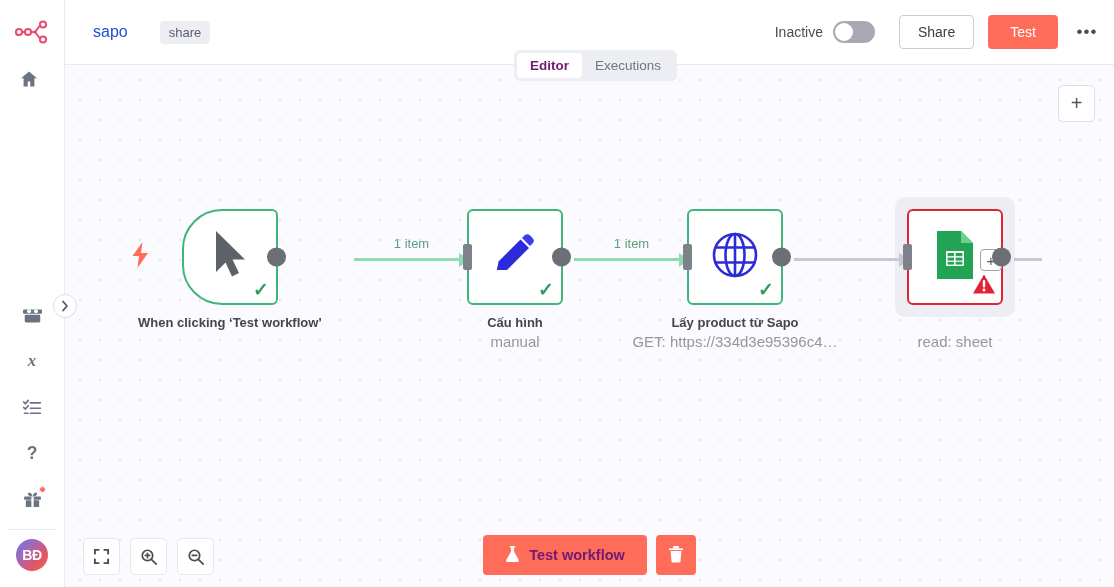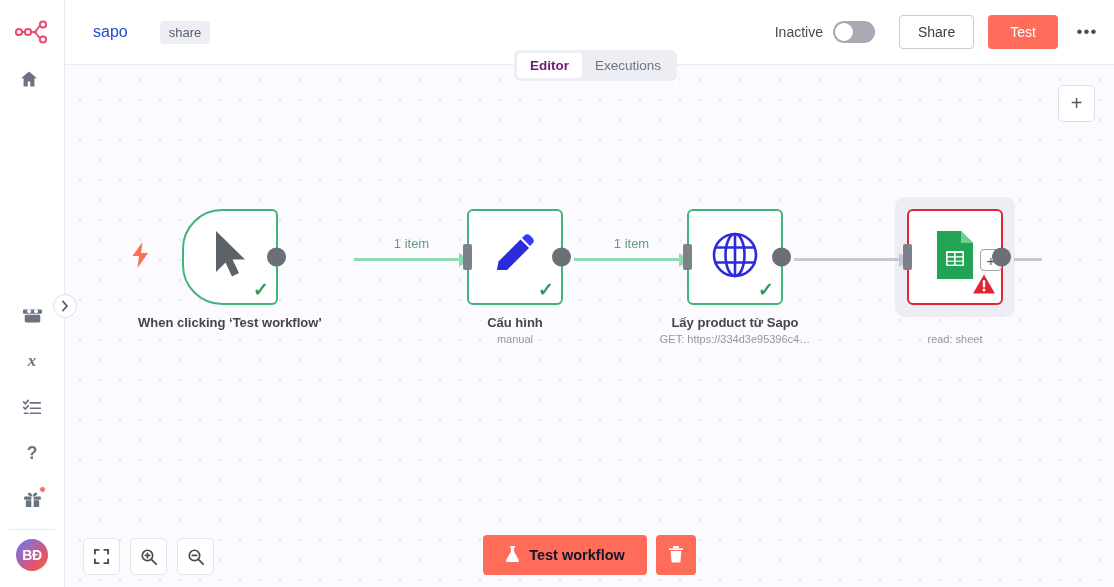--- a/index.html
+++ b/index.html
@@ -163,21 +163,21 @@
     position: absolute; top: 104px; left: 50%;
     transform: translateX(-50%);
     width: 210px; text-align: center;
     font-size: 13px; font-weight: bold; color: #45454c;
     line-height: 19px;
   }
   .node-sub {
     position: absolute; top: 0px; left: 50%;
     transform: translateX(-50%);
     width: 230px; text-align: center;
-    font-size: 11px; color: #96969e;
+    font-size: 15px; color: #96969e;
     white-space: nowrap; overflow: hidden; text-overflow: ellipsis;
   }
   .port-out {
     position: absolute; right: -10px; top: 50%; transform: translateY(-50%);
     width: 19px; height: 19px; border-radius: 50%;
     background: #6b6f76; z-index: 3; cursor: pointer;
   }
   .port-in {
     position: absolute; left: -6px; top: 50%; transform: translateY(-50%);
     width: 9px; height: 26px; border-radius: 2px;
@@ -220,21 +220,21 @@
     width: 37px; height: 37px;
     background: #fff; border: 1px solid #e4e6ec; border-radius: 5px;
     display: flex; align-items: center; justify-content: center;
     color: #4b4b55; cursor: pointer;
   }
   .run-bar {
     position: absolute; left: 0; right: 0; bottom: 12px;
     display: flex; justify-content: center; gap: 9px; z-index: 10;
   }
   .btn-test {
-    background: #ff6d5a; border: none; color: #0f172a;
+    background: #ff6d5a; border: none; color: #701a75;
     font-size: 14.5px; font-weight: bold;
     padding: 0 22px; height: 40px; border-radius: 4px; cursor: pointer;
     display: flex; align-items: center; gap: 9px;
     font-family: "Liberation Sans", sans-serif;
   }
   .btn-trash {
     background: #ff6d5a; border: none; border-radius: 4px;
     width: 40px; height: 40px; cursor: pointer;
     display: flex; align-items: center; justify-content: center;
   }

